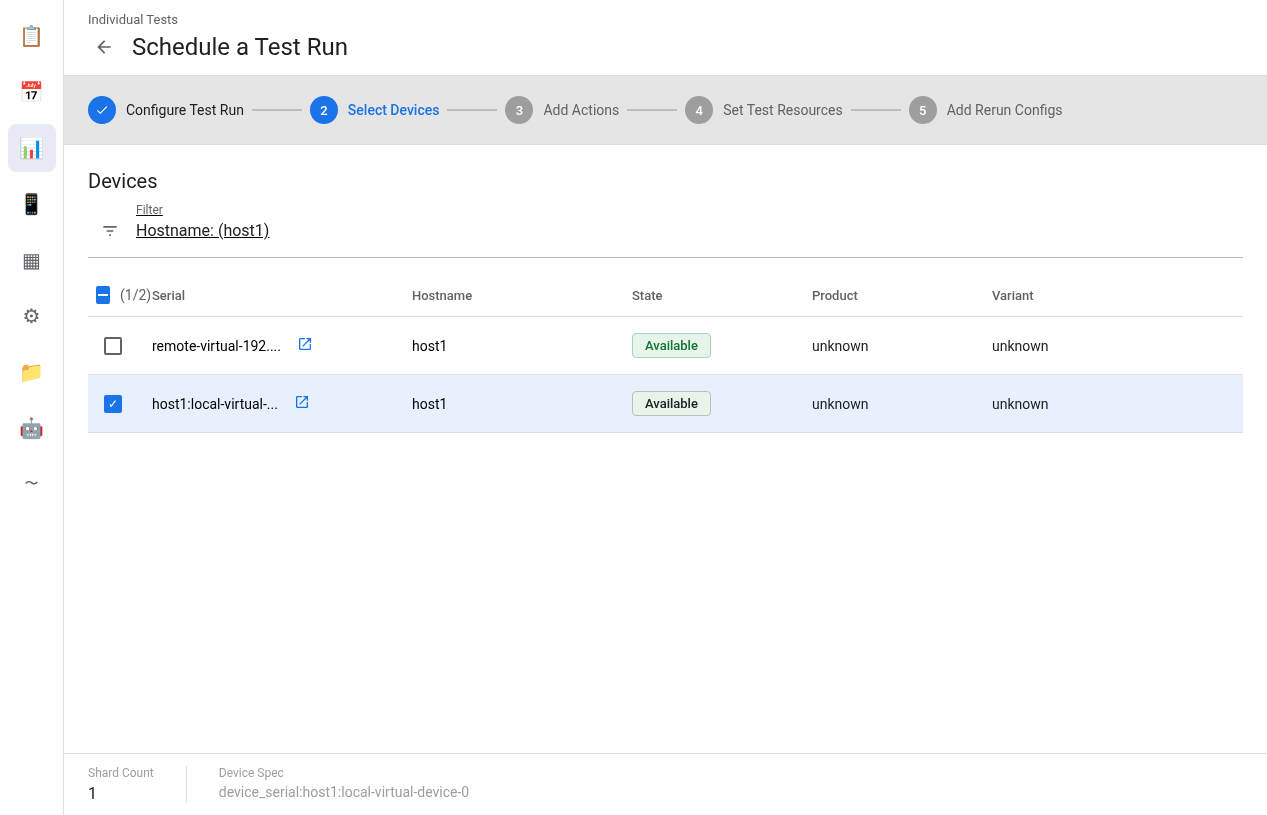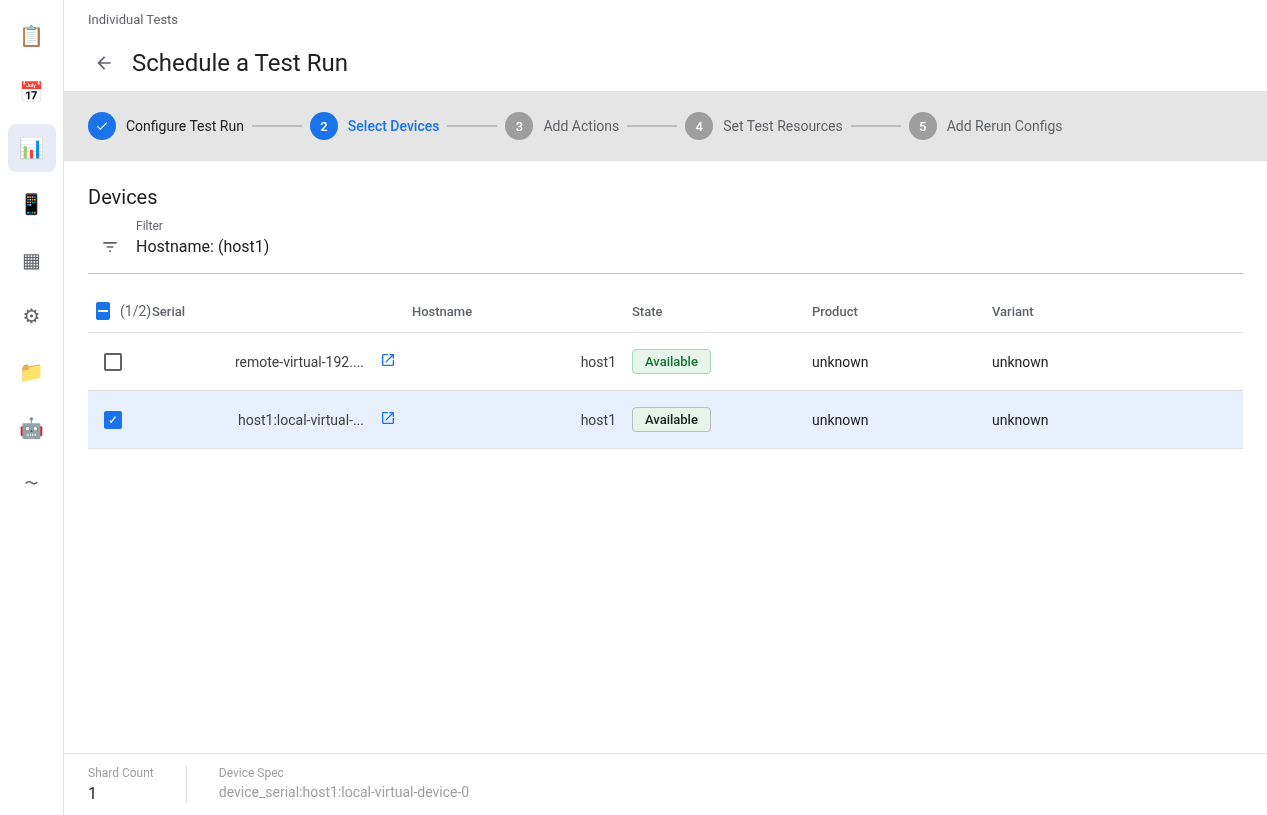--- a/index.html
+++ b/index.html
@@ -41,21 +41,21 @@
 
     
     .header {
       padding: 12px 24px 12px 24px;
       background: #fff;
       border-bottom: 1px solid #e0e0e0;
     }
     .breadcrumb {
       font-size: 13px;
       color: #5f6368;
-      margin-bottom: 20px;
+      margin-bottom: 4px;
     }
     .title-row {
       display: flex;
       align-items: center;
       gap: 12px;
     }
     .back-btn {
       cursor: pointer;
       color: #5f6368;
       font-size: 20px;
@@ -130,20 +130,21 @@
     }
 
     
     .filter-container {
       border-bottom: 1px solid #bdbdbd;
       padding: 8px 12px 12px 12px;
       margin-bottom: 16px;
       display: flex;
       align-items: flex-start;
       gap: 16px;
+      text-decoration: underline;
     }
     .filter-icon {
       color: #5f6368;
       font-size: 18px;
       margin-top: 18px;
     }
     .filter-field {
       display: flex;
       flex-direction: column;
     }
@@ -181,21 +182,21 @@
       border-bottom: 1px solid #e0e0e0;
       align-items: center;
       cursor: pointer;
     }
     .table-row.selected { background: #e8f0fe; }
     .table-cell {
       font-size: 14px;
       color: #202124;
       padding: 8px 8px;
     }
-    .table-cell.link { color: #404040; cursor: pointer; display: flex; align-items: center; gap: 16px; justify-content: flex-end; }
+    .table-cell.link { color: #000000; cursor: pointer; display: flex; align-items: center; gap: 16px; }
     .checkbox {
       width: 18px;
       height: 18px;
       border: 2px solid #5f6368;
       border-radius: 2px;
       display: flex;
       align-items: center;
       justify-content: center;
       cursor: pointer;
     }

